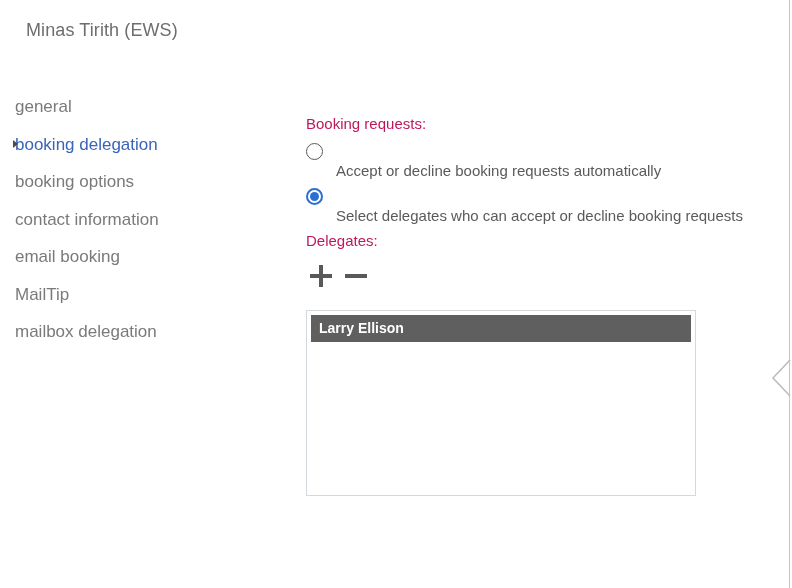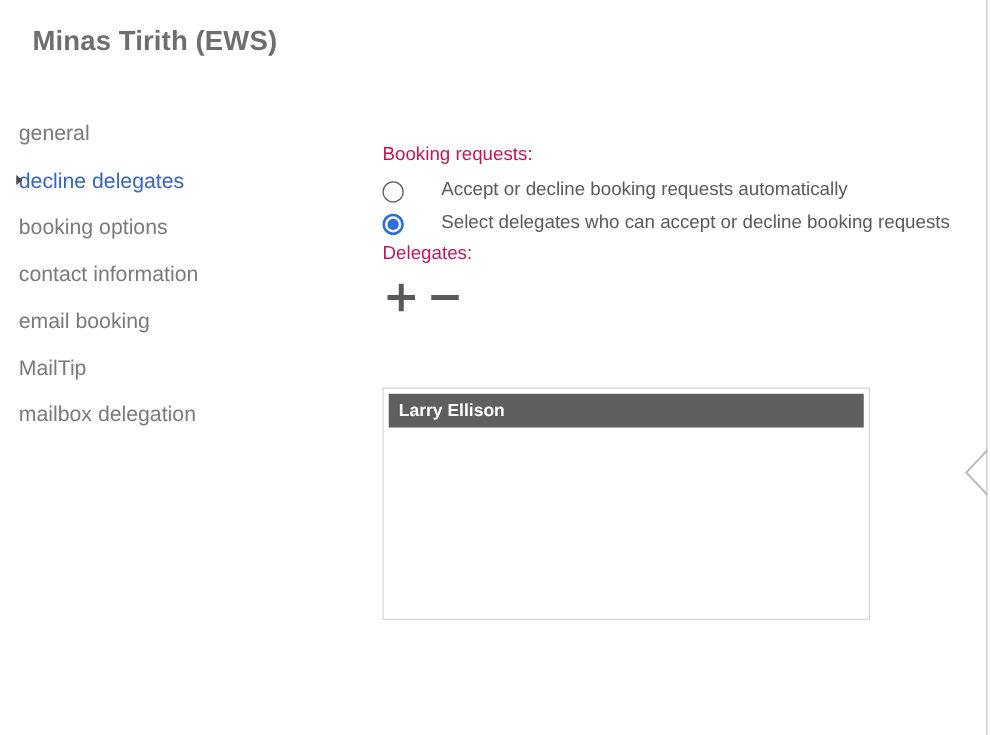--- a/index.html
+++ b/index.html
@@ -24,22 +24,22 @@
     width: 1px;
     height: 588px;
     background: #c8c8c8;
   }
 
   
   .page-title {
     position: absolute;
     left: 26px;
     top: 20px;
-    font-size: 22px;
-    font-weight: 700;
+    font-size: 18px;
+    font-weight: 400;
     color: #6e6e6e;
     letter-spacing: 0.1px;
     white-space: nowrap;
   }
 
   
   .nav {
     position: absolute;
     left: 0;
     top: 88px;
@@ -83,23 +83,24 @@
     margin: 0;
     line-height: 20px;
   }
 
   
   .radio-group {
     margin-top: 7px;
   }
   .radio-row {
     display: flex;
-    align-items: flex-end;
+    align-items: flex-start;
     margin-bottom: 5px;
     cursor: pointer;
+    flex-direction: column;
   }
   .radio {
     flex: 0 0 auto;
     width: 17px;
     height: 17px;
     border-radius: 50%;
     border: 1.6px solid #5a5a5a;
     background: #ffffff;
     box-sizing: border-box;
     margin-top: 2px;
@@ -225,21 +226,21 @@
 <div class="right-rule"></div>
 
 <div class="page-title">Minas Tirith (EWS)</div>
 
 <nav class="nav">
   <div class="nav-item">
     <span>general</span>
   </div>
   <div class="nav-item selected">
     <span class="caret"></span>
-    <span>decline delegates</span>
+    <span>booking delegation</span>
   </div>
   <div class="nav-item">
     <span>booking options</span>
   </div>
   <div class="nav-item">
     <span>contact information</span>
   </div>
   <div class="nav-item">
     <span>email booking</span>
   </div>

